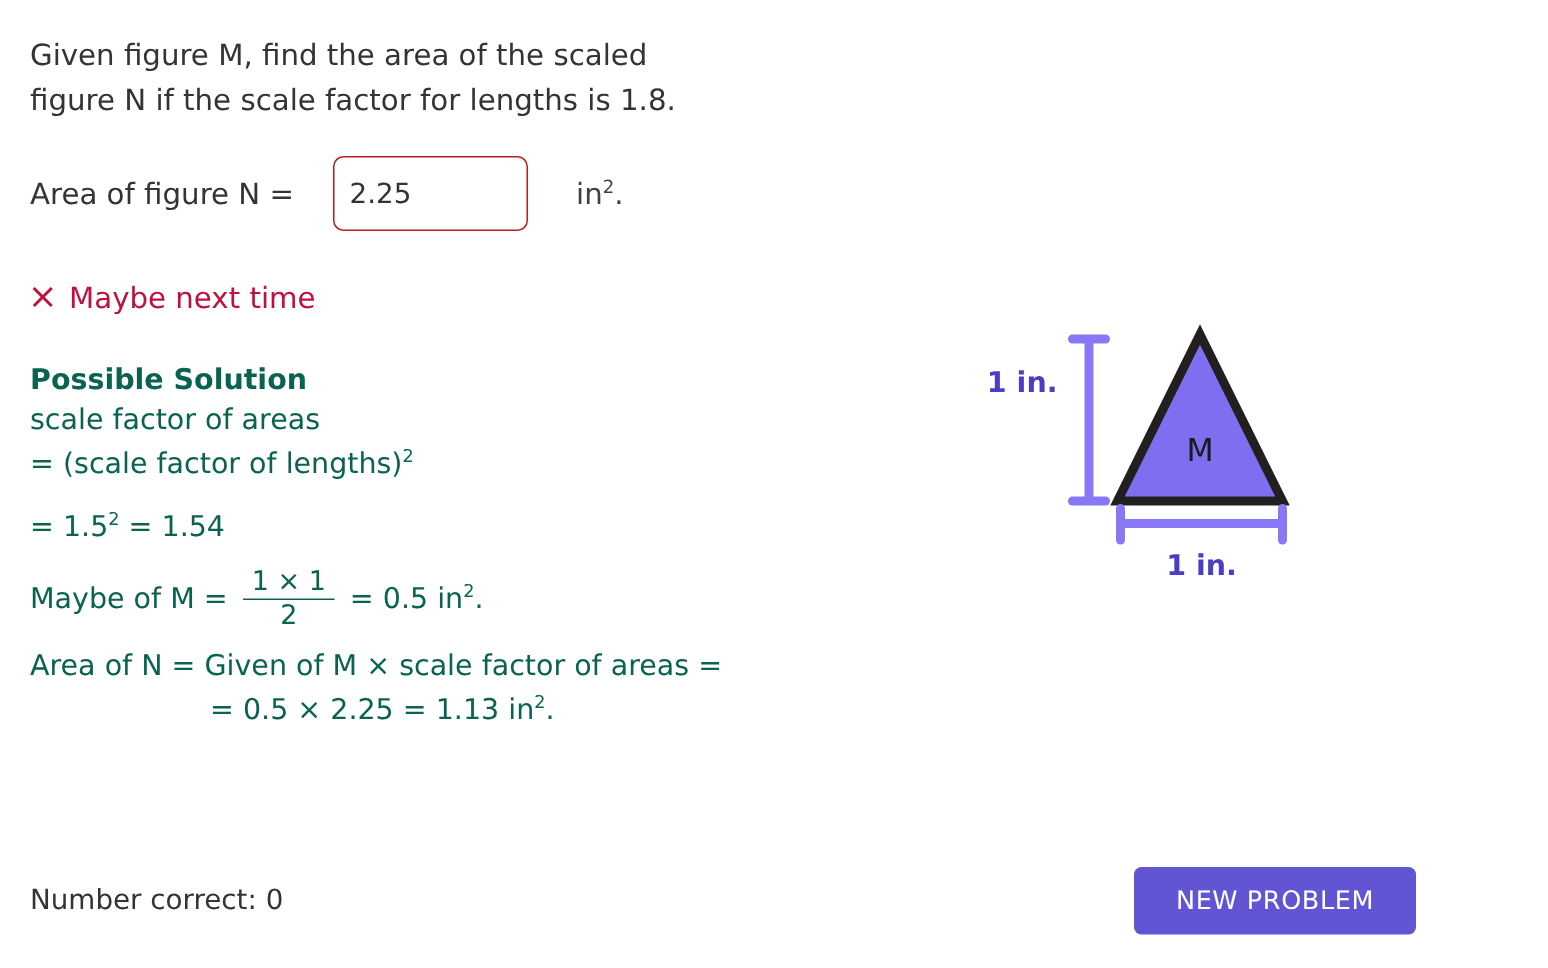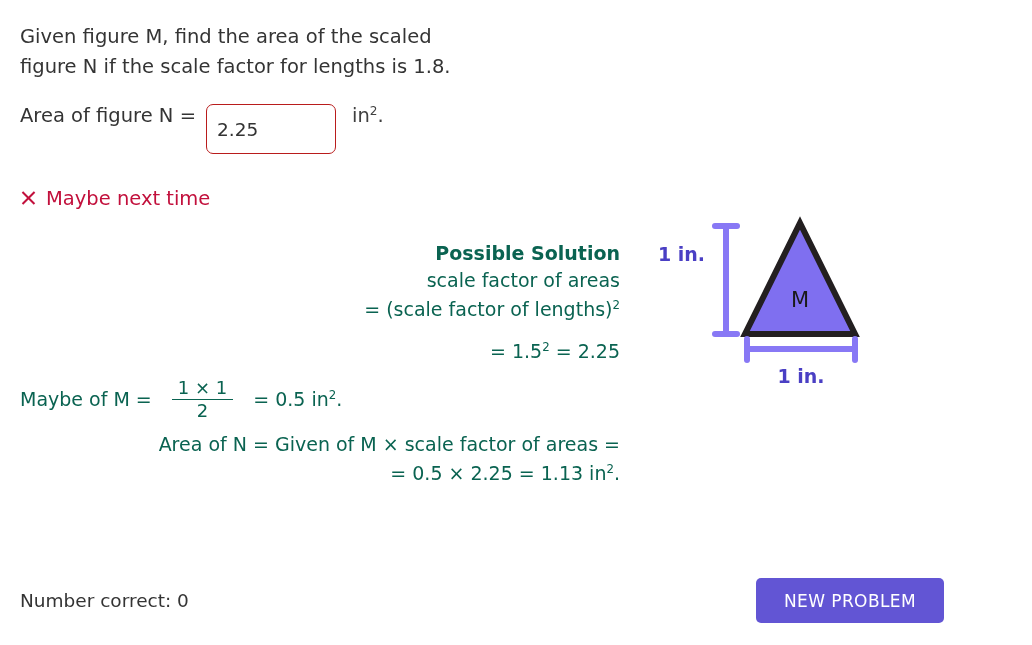--- a/index.html
+++ b/index.html
@@ -29,21 +29,23 @@
   .prompt {
     font-size: 19.5px;
     line-height: 30px;
     color: #343434;
     font-weight: 400;
     max-width: 470px;
   }
 
   .answer-row {
     display: flex;
+    align-items: center;
     margin-top: 22px;
+    gap: 16px;
   }
   .answer-label {
     font-size: 19.5px;
     color: #343434;
     white-space: nowrap;
   }
   .answer-input {
     width: 130px;
     height: 50px;
     box-sizing: border-box;
@@ -95,21 +97,20 @@
     height: 1.9px;
     background: #c2103c;
   }
   .x-icon::before { transform: rotate(45deg); }
   .x-icon::after  { transform: rotate(-45deg); }
 
   
   .solution {
     margin-top: 31px;
     color: #0a6351;
-    text-align: right;
   }
   .sol-title {
     font-size: 19px;
     font-weight: bold;
     color: #0a6351;
     line-height: 26px;
   }
   .sol-line {
     font-size: 19px;
     line-height: 29px;
@@ -127,21 +128,21 @@
     font-size: 19px;
     color: #0a6351;
     margin-top: 13px;
     line-height: 1;
     white-space: nowrap;
   }
   .frac {
     display: inline-flex;
     flex-direction: column;
     align-items: center;
-    margin: 0 20px;
+    margin: 0 10px;
     vertical-align: middle;
   }
   .frac .num {
     padding: 0 6px 2px 6px;
     font-size: 18px;
   }
   .frac .bar {
     width: 100%;
     height: 1.6px;
     background: #0a6351;
@@ -208,21 +209,21 @@
     <span>Maybe next time</span>
   </div>
 
   <div class="solution">
     <div class="sol-title">Possible Solution</div>
 
     <div class="sol-line">scale factor of areas</div>
 
     <div class="sol-line"><span>=  (scale factor of lengths)</span><sup>2</sup></div>
 
-    <div class="sol-line gap2"><span>=  1.5</span><sup>2</sup><span>  =  2.25</span></div>
+    <div class="sol-line gap2"><span>=  1.5</span><sup>2</sup><span>  =  1.54</span></div>
 
     <div class="frac-line">
       <span>Maybe of M  =</span>
       <span class="frac">
         <span class="num">1  ×  1</span>
         <span class="bar"></span>
         <span class="den">2</span>
       </span>
       <span><span>=  0.5  in</span><sup>2</sup><span>.</span></span>
     </div>

